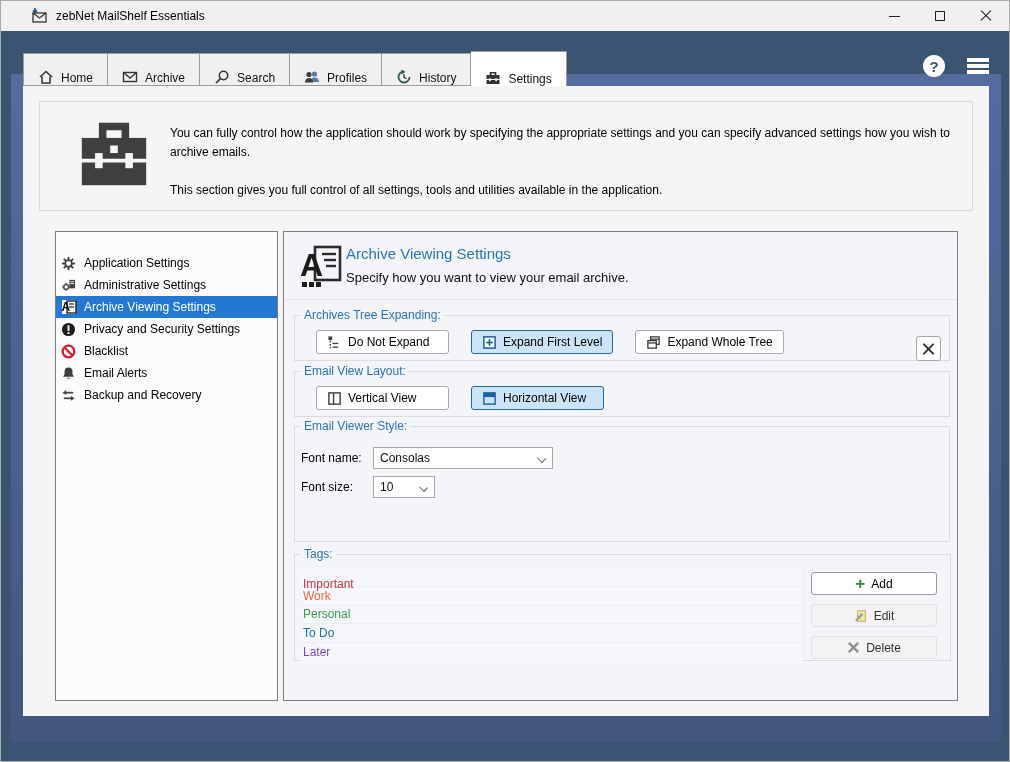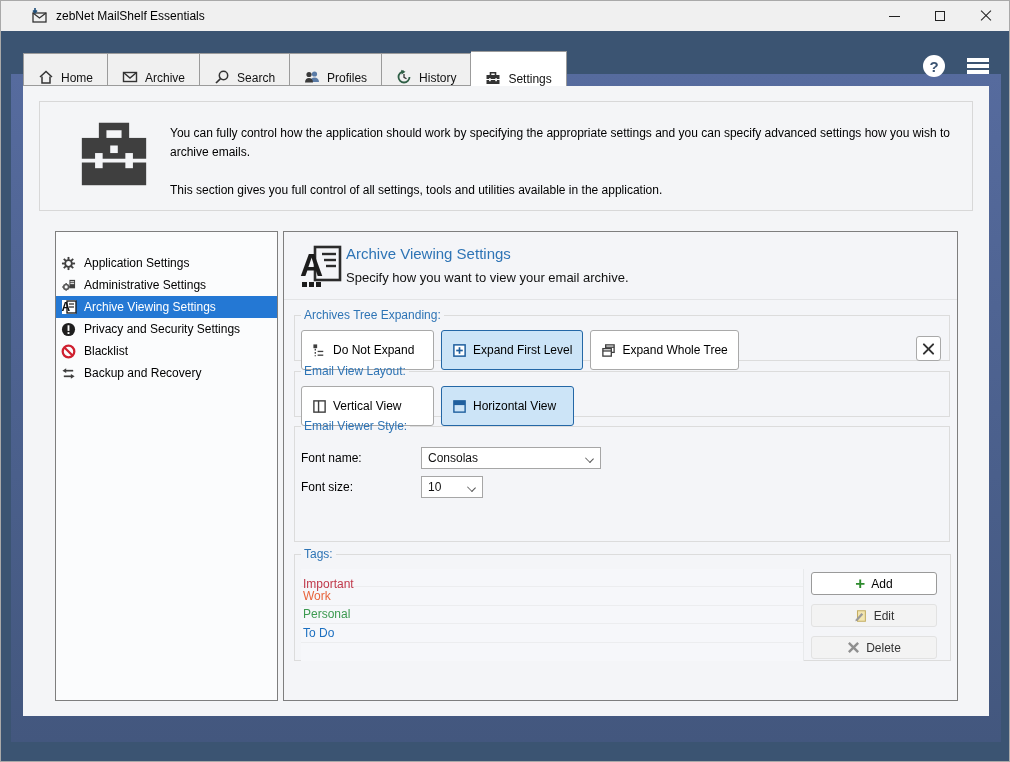--- a/index.html
+++ b/index.html
@@ -56,30 +56,30 @@
   .section-sub { position:absolute; left:62px; top:38px; font-size:13px; color:#111; }
 
   fieldset { position:absolute; left:10px; width:656px; border:1px solid #dcdcdc; padding:8px 6px 6px 6px; }
   fieldset legend { color:#2E74B5; font-size:12px; padding:0 3px; margin-left:0px; }
   .fs-tree { top:76px; height:53px; }
   .fs-layout { top:132px; height:53px; }
   .fs-style { top:187px; height:123px; }
   .fs-tags { top:315px; height:114px; }
 
   .btn-row { display:flex; gap:7px; }
-  .opt-btn { height:40px; min-width:133px; background:#fff; border:1px solid #a9a9a9; border-radius:3px; display:flex; align-items:center; gap:6px; padding:0 10px; font-size:12px; color:#000; cursor:default; }
+  .opt-btn { height:24px; min-width:133px; background:#fff; border:1px solid #a9a9a9; border-radius:3px; display:flex; align-items:center; gap:6px; padding:0 10px; font-size:12px; color:#000; cursor:default;margin-left:15px; }
   .opt-btn.selected { background:#cce4f7; border:1px solid #2467a6; box-shadow:0 0 0 1px #cce4f7 inset; }
   .x-btn { position:absolute; right:8px; top:14px; width:25px; height:25px; background:#fff; border:1px solid #a9a9a9; border-radius:3px; display:flex; align-items:center; justify-content:center; }
   .x-glyph { position:relative; width:13px; height:13px; }
   .x-glyph::before,.x-glyph::after { content:""; position:absolute; left:-1px; top:6px; width:15px; height:2px; background:#333; border-radius:1px; }
   .x-glyph::before { transform:rotate(45deg); } .x-glyph::after { transform:rotate(-45deg); }
 
   .style-row { display:flex; align-items:center; margin-bottom:7px; }
   .style-row .flabel { width:72px; color:#000; }
-  .dropdown { height:22px; background:#fff; border:1px solid #a6a6a6; display:flex; align-items:center; padding:0 6px; position:relative;margin-left:48px; }
+  .dropdown { height:22px; background:#fff; border:1px solid #a6a6a6; display:flex; align-items:center; padding:0 6px; position:relative; }
   .dropdown .chev { position:absolute; right:7px; top:7px; width:7px; height:7px; border-right:1px solid #555; border-bottom:1px solid #555; transform:rotate(45deg) scaleY(0.8); }
   .dd-name { width:180px; } .dd-size { width:62px; } .dd-style { width:120px; }
 
   .tags-wrap { display:flex; height:92px; }
   .tag-list { width:503px; border-right:1px solid #e8eaec; background:#f6f7fa; }
   .tag-row { height:18.4px; display:flex; align-items:center; padding-left:2px; border-bottom:1px solid #ecedef; font-size:12px; }
   .tag-actions { width:140px; display:flex; flex-direction:column; align-items:center; gap:9px; padding-top:3px; }
   .act-btn { width:126px; height:23px; border-radius:3px; display:flex; align-items:center; justify-content:center; gap:6px; font-size:12px; }
   .act-btn.enabled { background:#fff; border:1px solid #9a9a9a; color:#000; }
   .act-btn.disabled { background:#f3f3f3; border:1px solid #e2e2e2; color:#333; }
@@ -266,20 +266,29 @@
           <span>Privacy and Security Settings</span>
         </div>
         <div class="side-item">
           <span class="sicon">
             <svg width="15" height="15" viewBox="0 0 16 16">
                 <circle cx="8" cy="8" r="6.2" fill="none" stroke="#cf2030" stroke-width="2.4"></circle>
                 <line x1="3.7" y1="3.7" x2="12.3" y2="12.3" stroke="#cf2030" stroke-width="2.4"></line>
               </svg>
           </span>
           <span>Blacklist</span>
+        </div>
+        <div class="side-item">
+          <span class="sicon">
+            <svg width="15" height="15" viewBox="0 0 16 16">
+                <path d="M8 1.5 a4.2 4.2 0 0 1 4.2 4.2 v3 l1.6 2.8 H2.2 L3.8 8.7 v-3 A4.2 4.2 0 0 1 8 1.5 z" fill="#3f3f3f"></path>
+                <path d="M6.3 12.5 a1.8 1.8 0 0 0 3.4 0 z" fill="#3f3f3f"></path>
+              </svg>
+          </span>
+          <span>Email Alerts</span>
         </div>
         <div class="side-item">
           <span class="sicon">
             <svg width="15" height="15" viewBox="0 0 16 16">
                 <path d="M13 5 H5" stroke="#3f3f3f" stroke-width="1.8" fill="none"></path>
                 <polygon points="5.5,2.5 1.5,5 5.5,7.5" fill="#3f3f3f"></polygon>
                 <path d="M3 11 H11" stroke="#3f3f3f" stroke-width="1.8" fill="none"></path>
                 <polygon points="10.5,8.5 14.5,11 10.5,13.5" fill="#3f3f3f"></polygon>
               </svg>
           </span>
@@ -397,20 +406,23 @@
                   <span style="color: rgb(192, 57, 75); margin-top: 12px;">Important</span>
                 </div>
               <div class="tag-row">
                   <span style="color: rgb(232, 100, 60);">Work</span>
                 </div>
               <div class="tag-row">
                   <span style="color: rgb(60, 154, 80);">Personal</span>
                 </div>
               <div class="tag-row">
                   <span style="color: rgb(27, 111, 192);">To Do</span>
+                </div>
+              <div class="tag-row" style="border-bottom:none;">
+                  <span style="color: rgb(124, 79, 176);">Later</span>
                 </div>
             </div>
             <div class="tag-actions">
               <div class="act-btn enabled">
                 <span class="plus-glyph">+</span>
                 <span>Add</span>
               </div>
               <div class="act-btn disabled">
                 <span>
                   <svg width="14" height="14" viewBox="0 0 16 16">

